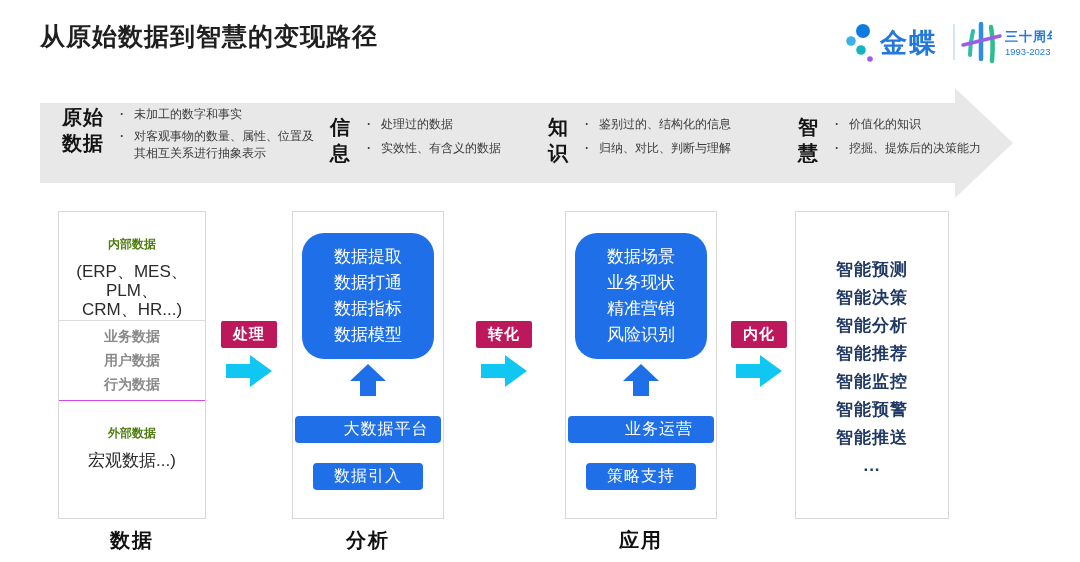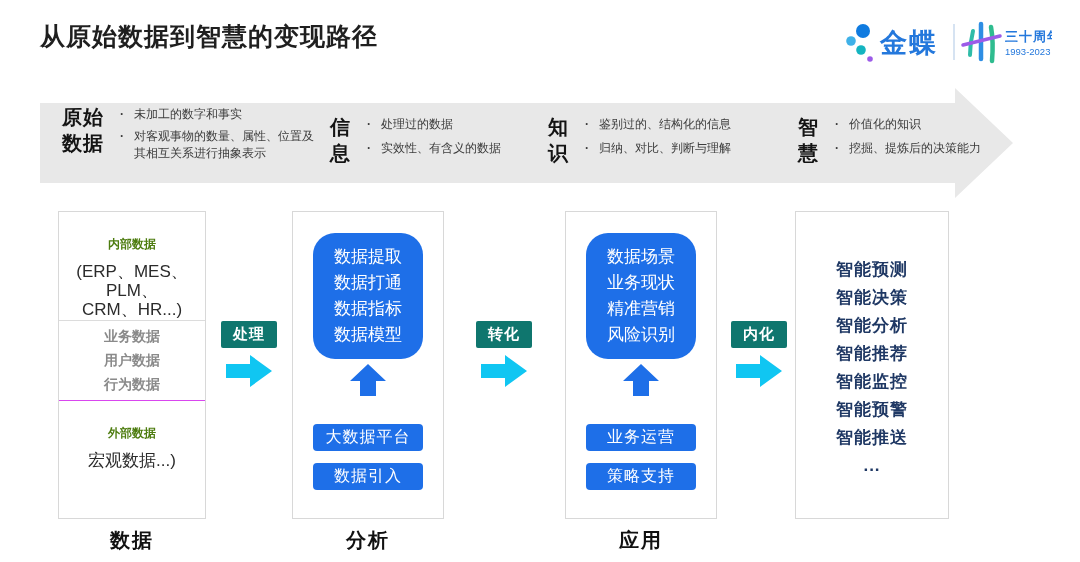--- a/index.html
+++ b/index.html
@@ -49,45 +49,45 @@
   .sec{text-align:center;box-sizing:border-box;}
   .sec-title{font-size:12px;font-weight:bold;color:#4d7c0f;margin-bottom:9px;}
   .sec-line{font-size:17px;color:#2b2b2b;line-height:19px;}
   .sec-a{height:108px;padding-top:24px;}
   .sec-b{height:80px;border-top:1px solid #dcdcdc;display:flex;flex-direction:column;justify-content:center;gap:6px;}
   .sec-b .gray-item{font-size:14px;font-weight:600;color:#8a8a8a;}
   .sec-c{flex:1;border-top:1px solid #d946ef;padding-top:24px;}
 
   
   .bigbox{
-    position:absolute;left:50%;transform:translateX(-50%);top:21px;width:110px;height:126px;
+    position:absolute;left:50%;transform:translateX(-50%);top:21px;width:132px;height:126px;
     background:#1e6fe8;border-radius:22px;display:flex;align-items:center;justify-content:center;
   }
   .bigbox .lines{color:#ffffff;font-size:17px;line-height:26px;text-align:center;}
   .bigbox .lines span{display:block;}
   .uparrow{position:absolute;left:50%;transform:translateX(-50%);top:152px;}
   .btn{
     position:absolute;left:50%;transform:translateX(-50%);width:110px;height:27px;
     background:#1e6fe8;border-radius:4px;color:#ffffff;font-size:16px;
     display:flex;align-items:center;justify-content:center;letter-spacing:1px;
   }
-  .btn-1{top:212px;}
+  .btn-1{top:204px;padding-left:36px;}
   .btn-2{top:251px;}
 
   
   .smart-list{display:flex;flex-direction:column;align-items:center;gap:11px;padding-top:49px;}
   .smart-item{font-size:17px;font-weight:bold;color:#1f3864;line-height:17px;letter-spacing:1px;}
 
   
   .connector{position:absolute;top:321px;width:56px;display:flex;flex-direction:column;align-items:center;}
   .conn-1{left:221px;}
   .conn-2{left:476px;}
   .conn-3{left:731px;}
   .conn-label{
-    width:56px;height:27px;background:#0f766e;border-radius:2px;color:#ffffff;
+    width:56px;height:27px;background:#be185d;border-radius:2px;color:#ffffff;
     font-size:15px;font-weight:bold;display:flex;align-items:center;justify-content:center;
     letter-spacing:1px;margin-bottom:7px;
   }
 
   
   .col-label{
     position:absolute;top:527px;height:26px;display:flex;align-items:center;justify-content:center;
     font-size:20px;font-weight:bold;color:#111111;letter-spacing:2px;
   }
   .lbl-1{left:58px;width:148px;}

